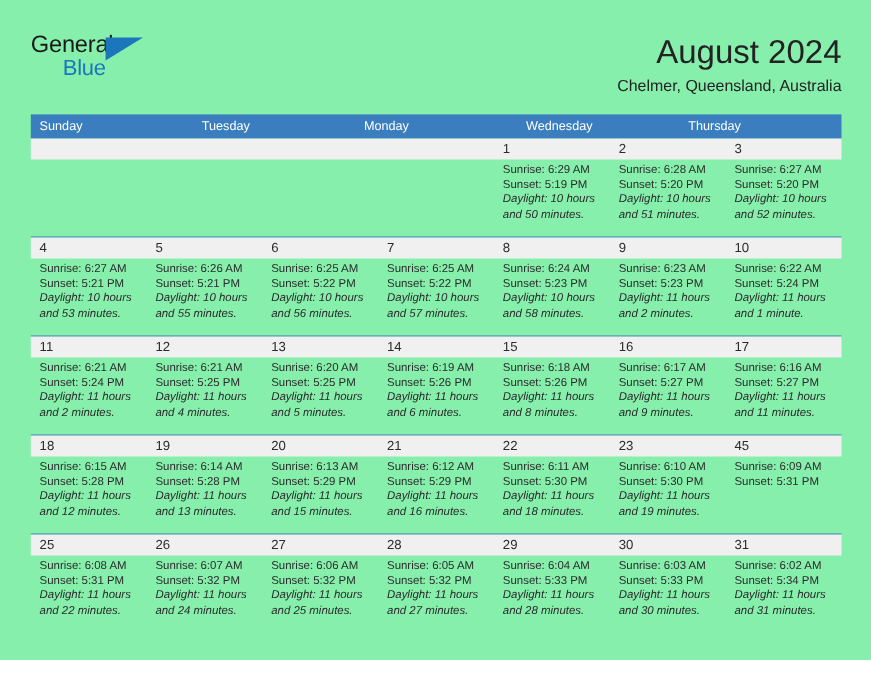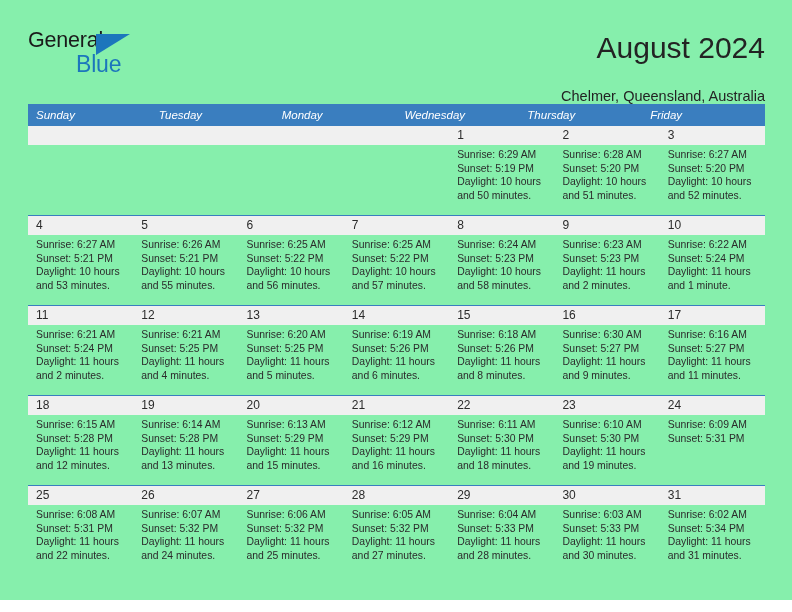--- a/index.html
+++ b/index.html
@@ -41,23 +41,23 @@
     position: absolute;
     left: 0;
     top: 0;
     font-size: 21.5px;
     letter-spacing: -0.2px;
     color: #1a1a1a;
     font-family: "Liberation Sans", sans-serif;
   }
   .logo-blue {
     position: absolute;
-    left: 48px;
+    left: 29px;
     top: 23px;
-    font-size: 23px;
+    font-size: 20px;
     letter-spacing: -0.2px;
     color: #1c76bc;
     font-family: "Liberation Sans", sans-serif;
   }
   .logo-flag {
     position: absolute;
     left: 68px;
     top: 6px;
     width: 0;
     height: 0;
@@ -73,38 +73,37 @@
     font-size: 30px;
     color: #232323;
     line-height: 36px;
     font-weight: normal;
     font-family: "Liberation Sans", sans-serif;
   }
   .cal-subtitle {
     font-size: 14.5px;
     color: #232323;
     line-height: 20px;
-    margin-top: 20px;
+    margin-top: 3px;
     font-family: "Liberation Sans", sans-serif;
   }
 
   
   .calendar {
     position: absolute;
     left: 28px;
     top: 104px;
     width: 737px;
   }
 
   .weekday-header {
     display: grid;
-    grid-template-columns: repeat(6, 1fr);
+    grid-template-columns: repeat(5, 1fr);
     background: #3a7ebf;
     height: 22px;
-    font-style: italic;
   }
   .weekday-cell {
     color: #ffffff;
     font-size: 11.5px;
     line-height: 22px;
     padding-left: 8px;
     white-space: nowrap;
     font-family: "Liberation Sans", sans-serif;
   }
 
@@ -146,21 +145,21 @@
   }
 
   .day-info {
     margin-top: 3px;
     font-size: 10.4px;
     line-height: 13.6px;
     color: #2b2b2b;
     font-family: "Liberation Sans", sans-serif;
   }
   .day-info div { white-space: nowrap; }
-  .day-info .daylight { white-space: normal; }
+  .day-info .daylight { white-space: normal; font-style: italic; }
 
   .empty-cell .day-number,
   .empty-cell .day-info { visibility: hidden; }
 </style>
 </head>
 <body>
 
 <div id="page">
 
   <div class="top-bar">
@@ -350,21 +349,21 @@
               <div class="day-number">15</div>
               <div class="day-info">
                 <div>Sunrise: 6:18 AM</div>
                 <div>Sunset: 5:26 PM</div>
                 <div class="daylight">Daylight: 11 hours and 8 minutes.</div>
               </div>
             </div>
             <div class="day-cell">
               <div class="day-number">16</div>
               <div class="day-info">
-                <div>Sunrise: 6:30 AM</div>
+                <div>Sunrise: 6:17 AM</div>
                 <div>Sunset: 5:27 PM</div>
                 <div class="daylight">Daylight: 11 hours and 9 minutes.</div>
               </div>
             </div>
             <div class="day-cell">
               <div class="day-number">17</div>
               <div class="day-info">
                 <div>Sunrise: 6:16 AM</div>
                 <div>Sunset: 5:27 PM</div>
                 <div class="daylight">Daylight: 11 hours and 11 minutes.</div>
@@ -417,21 +416,21 @@
             </div>
             <div class="day-cell">
               <div class="day-number">23</div>
               <div class="day-info">
                 <div>Sunrise: 6:10 AM</div>
                 <div>Sunset: 5:30 PM</div>
                 <div class="daylight">Daylight: 11 hours and 19 minutes.</div>
               </div>
             </div>
             <div class="day-cell">
-              <div class="day-number">24</div>
+              <div class="day-number">45</div>
               <div class="day-info">
                 <div>Sunrise: 6:09 AM</div>
                 <div>Sunset: 5:31 PM</div>
               </div>
             </div>
           </div>
         </div>
         <div class="week-row">
           <div class="daynum-band"></div>
           <div class="week-cells">

